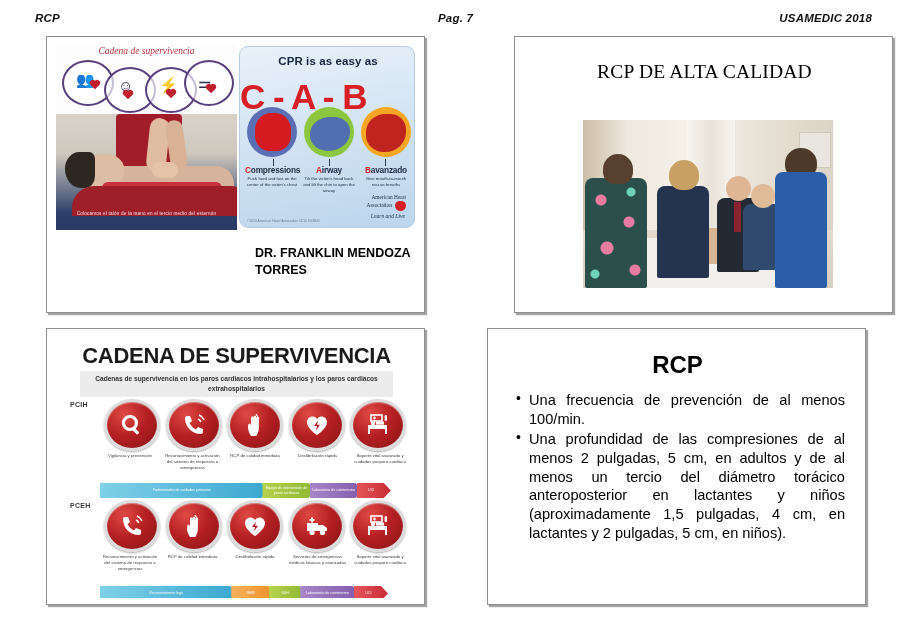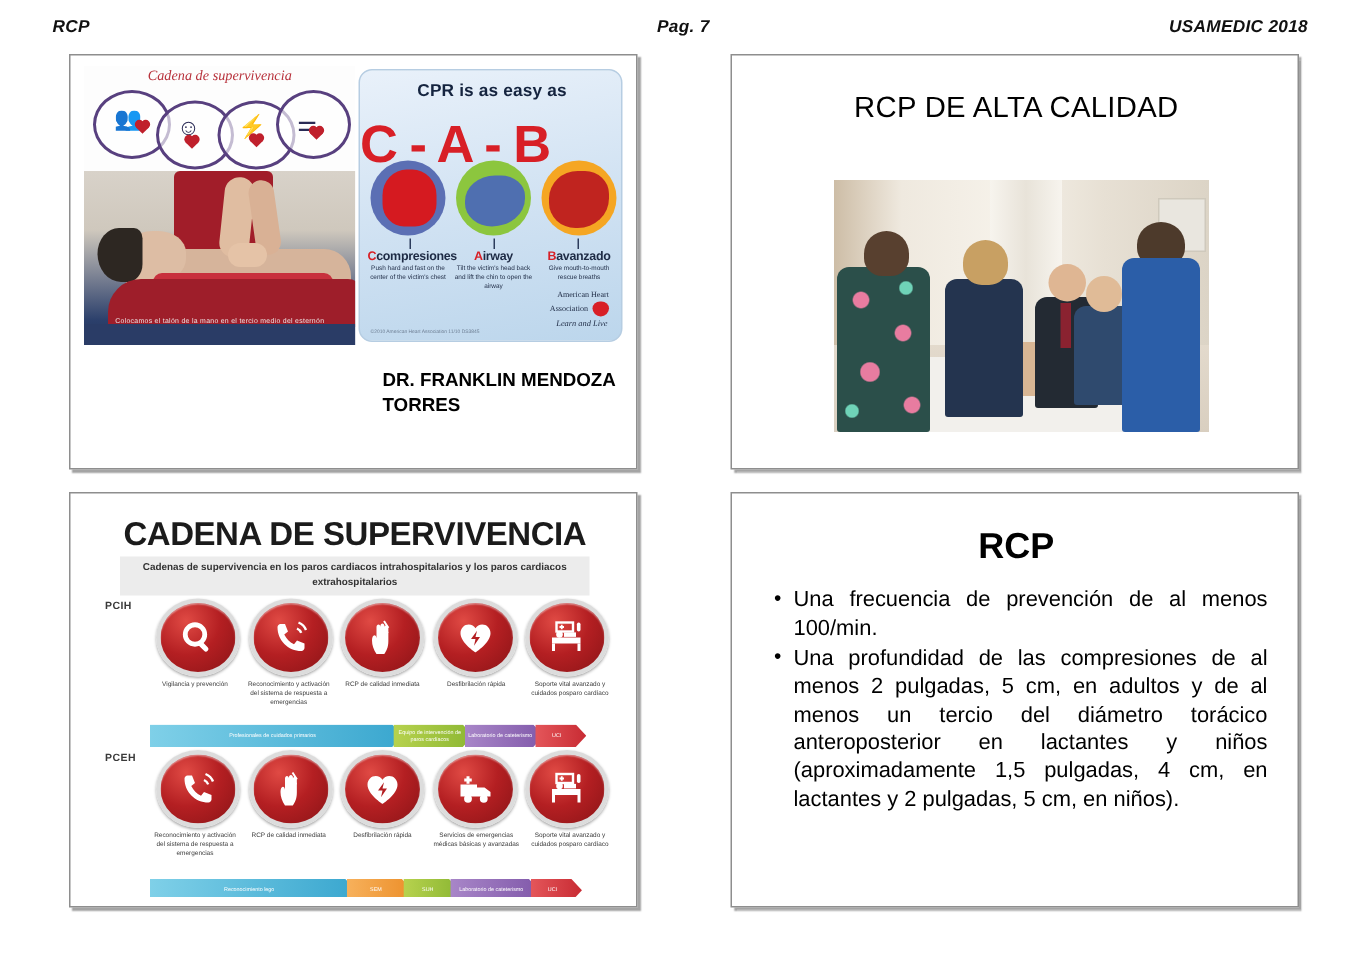--- a/index.html
+++ b/index.html
@@ -40,21 +40,21 @@
   
   .slide {
     position: absolute;
     background: #ffffff;
     border: 1px solid #8e8e8e;
     box-shadow: 2px 2px 1px rgba(90,90,90,0.55);
     overflow: hidden;
     box-sizing: border-box;
   }
   #slide1 { left: 46px;  top: 36px;  width: 379px; height: 277px; }
-  #slide2 { left: 487px; top: 36px;  width: 379px; height: 277px; }
+  #slide2 { left: 514px; top: 36px;  width: 379px; height: 277px; font-family: Liberation Serif, serif; }
   #slide3 { left: 46px;  top: 328px; width: 379px; height: 277px; }
   #slide4 { left: 487px; top: 328px; width: 379px; height: 277px; }
 
   
   .s1-media {
     position: absolute;
     left: 9px; top: 7px;
     width: 361px; height: 186px;
     display: flex;
   }
@@ -653,21 +653,21 @@
         </div>
 
         <div class="cab-stem">
           <i style="left:26px"></i>
             <i style="left:82px"></i>
             <i style="left:138px"></i>
         </div>
 
         <div class="cab-labels">
           <div class="cab-lab">
-            <b><span>C</span><span style="color:#1d2a44">compresiones</span></b>
+            <b><span>C</span><span style="color:#1d2a44">ompressions</span></b>
             <em>Push hard and fast on the center of the victim's chest</em>
           </div>
           <div class="cab-lab">
             <b><span>A</span><span style="color:#1d2a44">irway</span></b>
             <em>Tilt the victim's head back and lift the chin to open the airway</em>
           </div>
           <div class="cab-lab">
             <b><span>B</span><span style="color:#1d2a44">avanzado</span></b>
             <em>Give mouth-to-mouth rescue breaths</em>
           </div>

